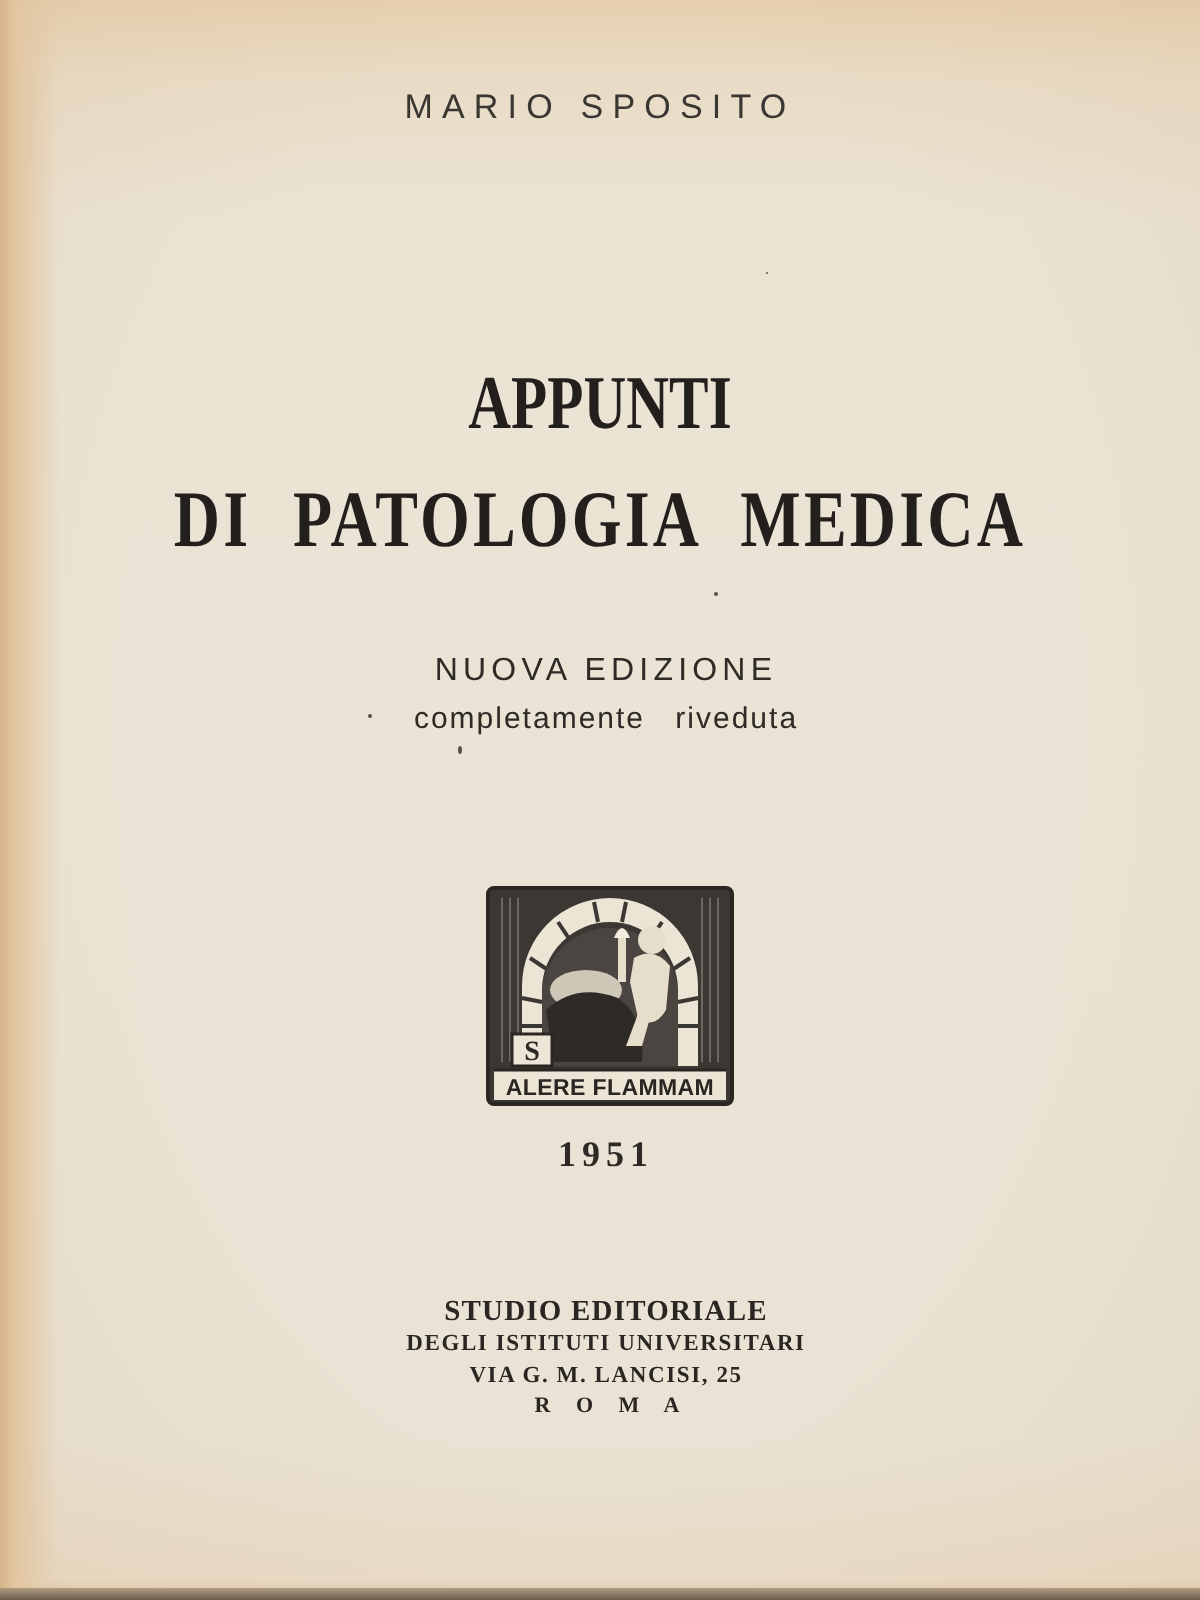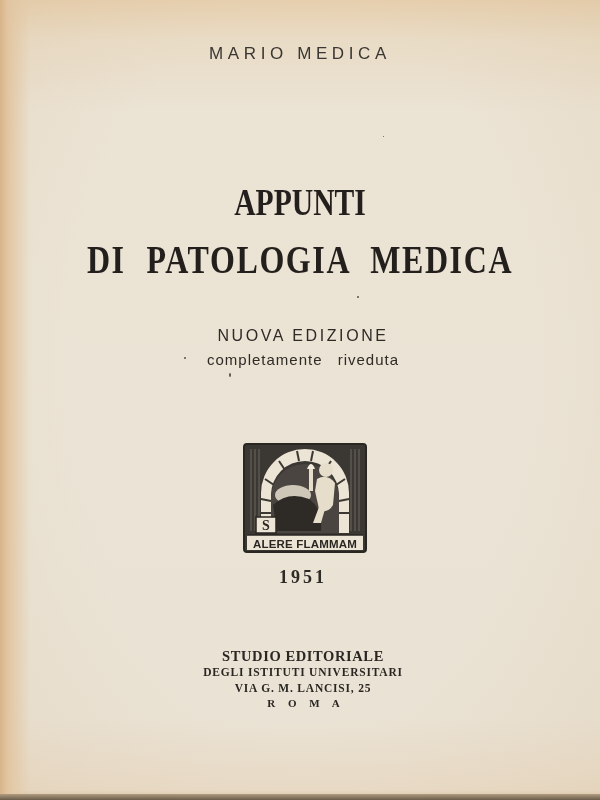--- a/index.html
+++ b/index.html
@@ -41,21 +41,21 @@
   .pub2 { top:666px; font-family:"Liberation Serif", serif; font-weight:bold; font-size:11.5px; letter-spacing:0.8px; left:3px; }
   .pub3 { top:682px; font-family:"Liberation Serif", serif; font-weight:bold; font-size:11.5px; letter-spacing:0.8px; left:3px; }
   .pub4 { top:697px; font-family:"Liberation Serif", serif; font-weight:bold; font-size:11px; letter-spacing:5px; left:6px; }
   .speck { position:absolute; width:2px; height:2px; border-radius:50%; background:#5a524a; }
 </style>
 </head>
 <body>
 
 <div class="page">
 
-  <div class="text author">MARIO MEDICA</div>
+  <div class="text author">MARIO SPOSITO</div>
 
   <div class="text title1">APPUNTI</div>
   <div class="text title2">DI PATOLOGIA MEDICA</div>
 
   <div class="text edition">NUOVA EDIZIONE</div>
   <div class="text subtitle">completamente riveduta</div>
 
   <div class="emblem">
     <svg width="124" height="110" viewBox="0 0 124 110" xmlns="http://www.w3.org/2000/svg">
 

